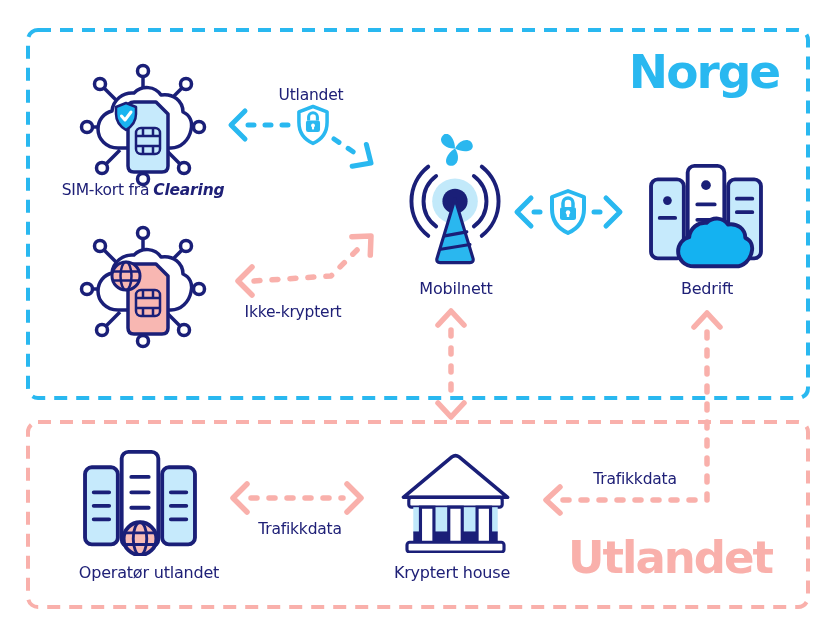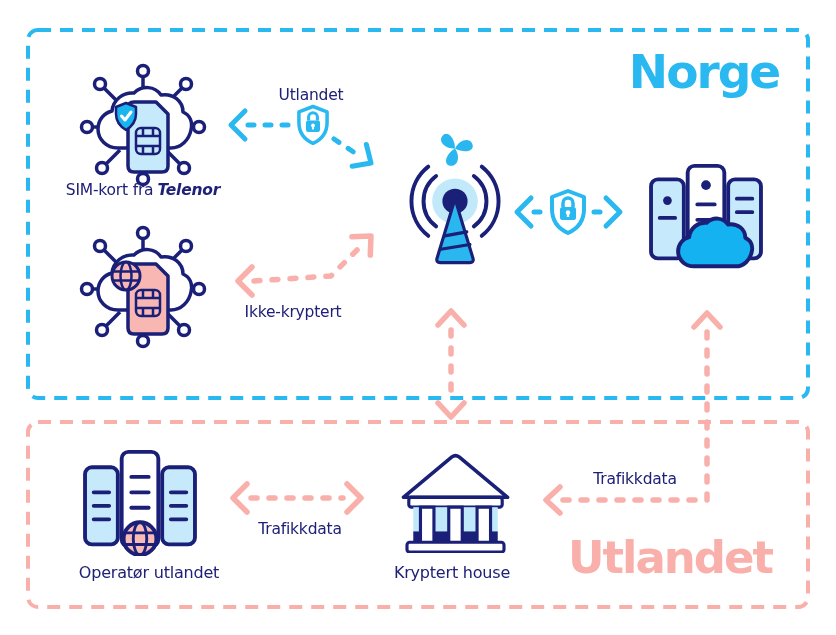--- a/index.html
+++ b/index.html
@@ -222,22 +222,24 @@
     <rect x="26" y="67" width="15" height="42" fill="#fff" stroke="#1a1f78" stroke-width="3.5"></rect>
     <rect x="57.5" y="67" width="15" height="42" fill="#fff" stroke="#1a1f78" stroke-width="3.5"></rect>
     <rect x="89" y="67" width="15" height="42" fill="#fff" stroke="#1a1f78" stroke-width="3.5"></rect>
     <rect x="11" y="106" width="108" height="11" rx="3" fill="#fff" stroke="#1a1f78" stroke-width="3.5"></rect>
   </svg>
 
   <div class="region-title title-norge">Norge</div>
   <div class="region-title title-utlandet">Utlandet</div>
 
   <div class="lbl" style="left:43px;top:182px;width:200px">
-    <span>SIM-kort fra</span><span class="em">Telenor</span>
+    <span>SIM-kort fra</span><span class="em">Clearing</span>
   </div>
+  <div class="lbl" style="left:396px;top:280px;width:120px;font-size:16px">Mobilnett</div>
+  <div class="lbl" style="left:647px;top:280px;width:120px;font-size:16px">Bedrift</div>
   <div class="lbl" style="left:49px;top:564px;width:200px;font-size:16px">Operatør utlandet</div>
   <div class="lbl" style="left:372px;top:564px;width:160px;font-size:16px">Kryptert house</div>
 
   <div class="lbl" style="left:251px;top:87px;width:120px">Utlandet</div>
   <div class="lbl" style="left:223px;top:304px;width:140px">Ikke-kryptert</div>
   <div class="lbl" style="left:230px;top:521px;width:140px">Trafikkdata</div>
   <div class="lbl" style="left:565px;top:471px;width:140px">Trafikkdata</div>
 
 </div>
 

